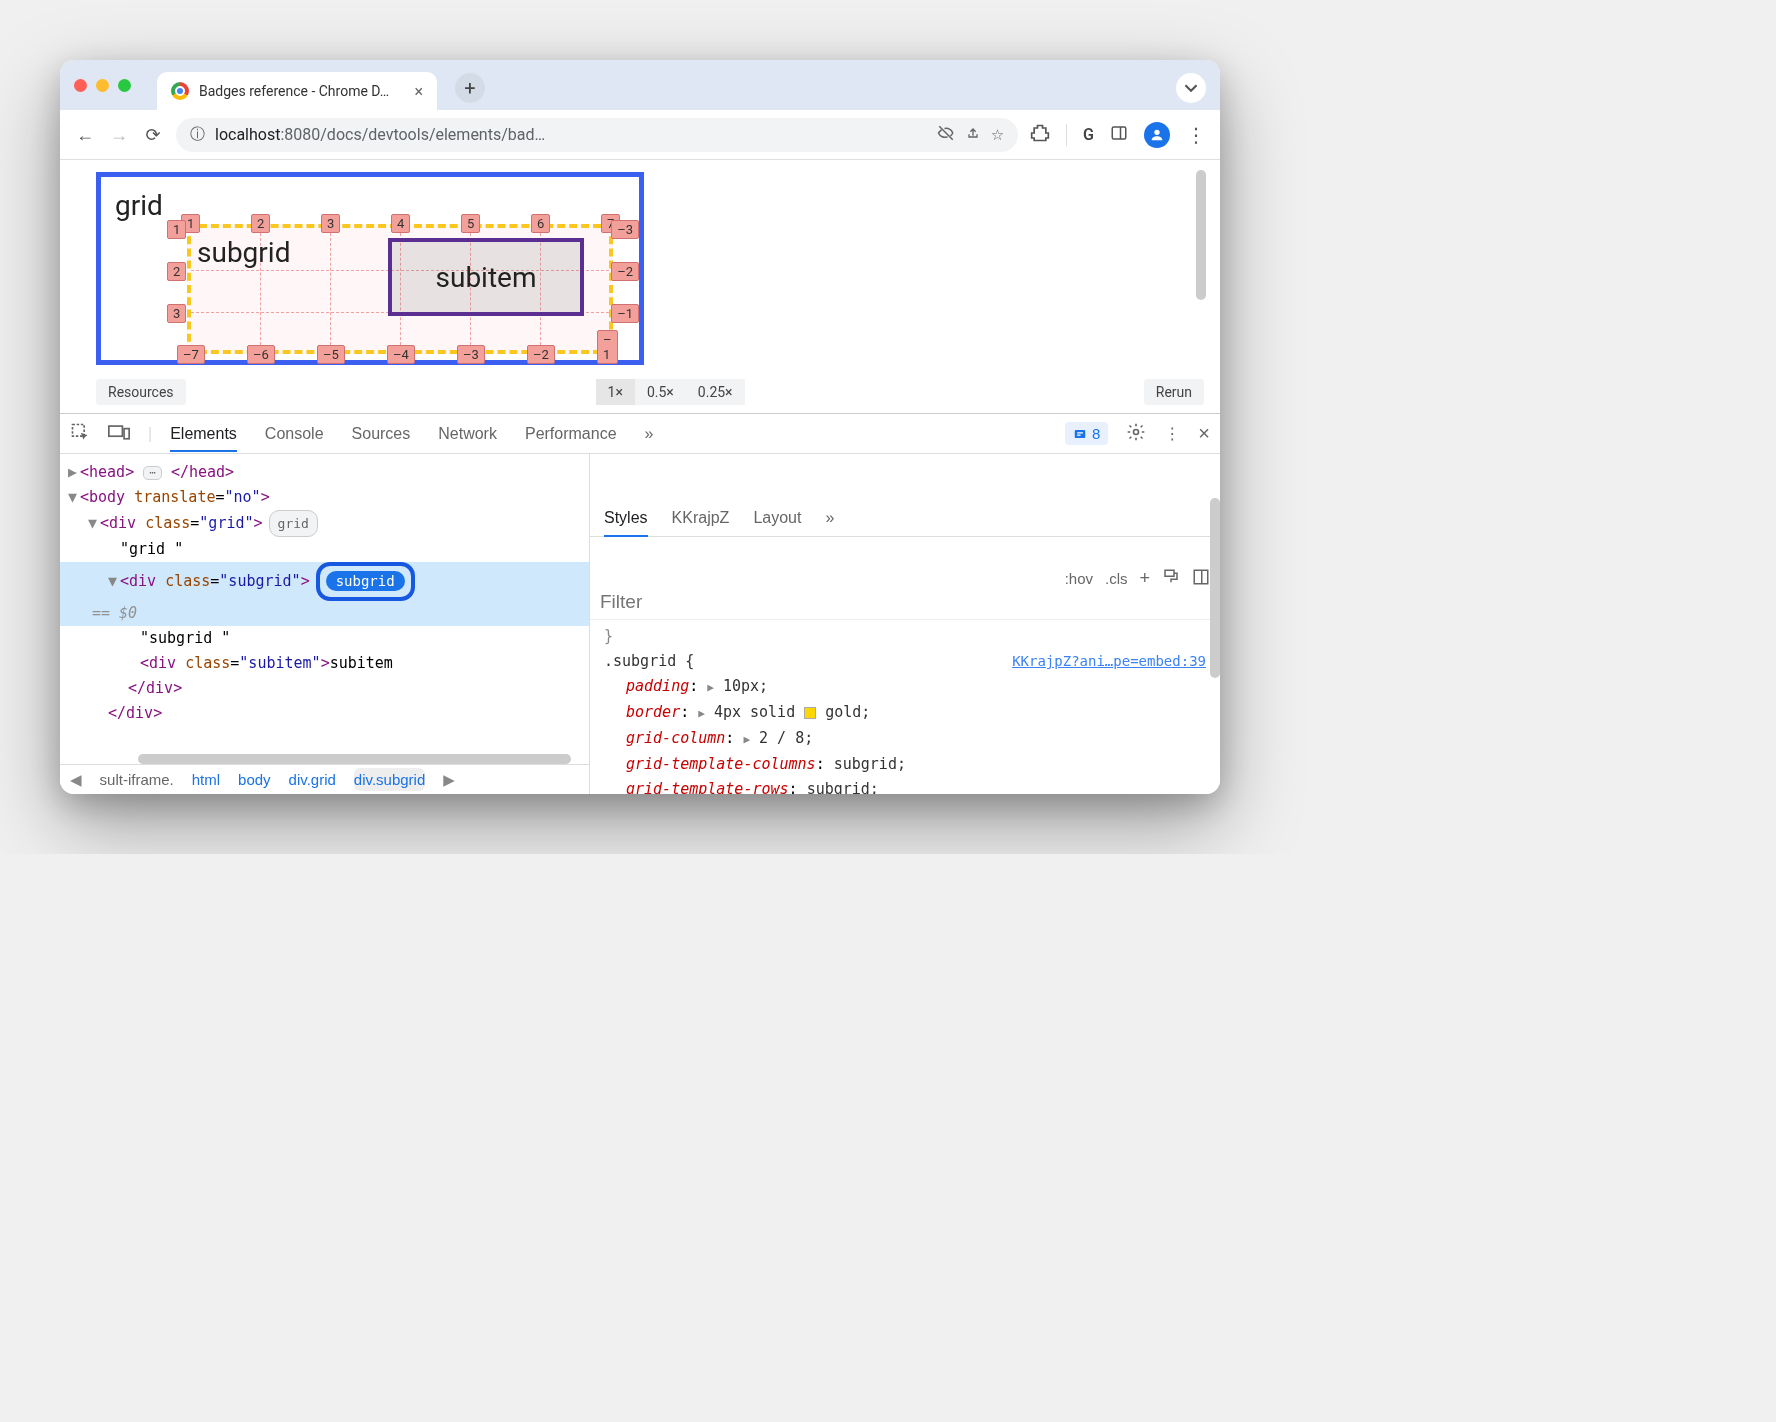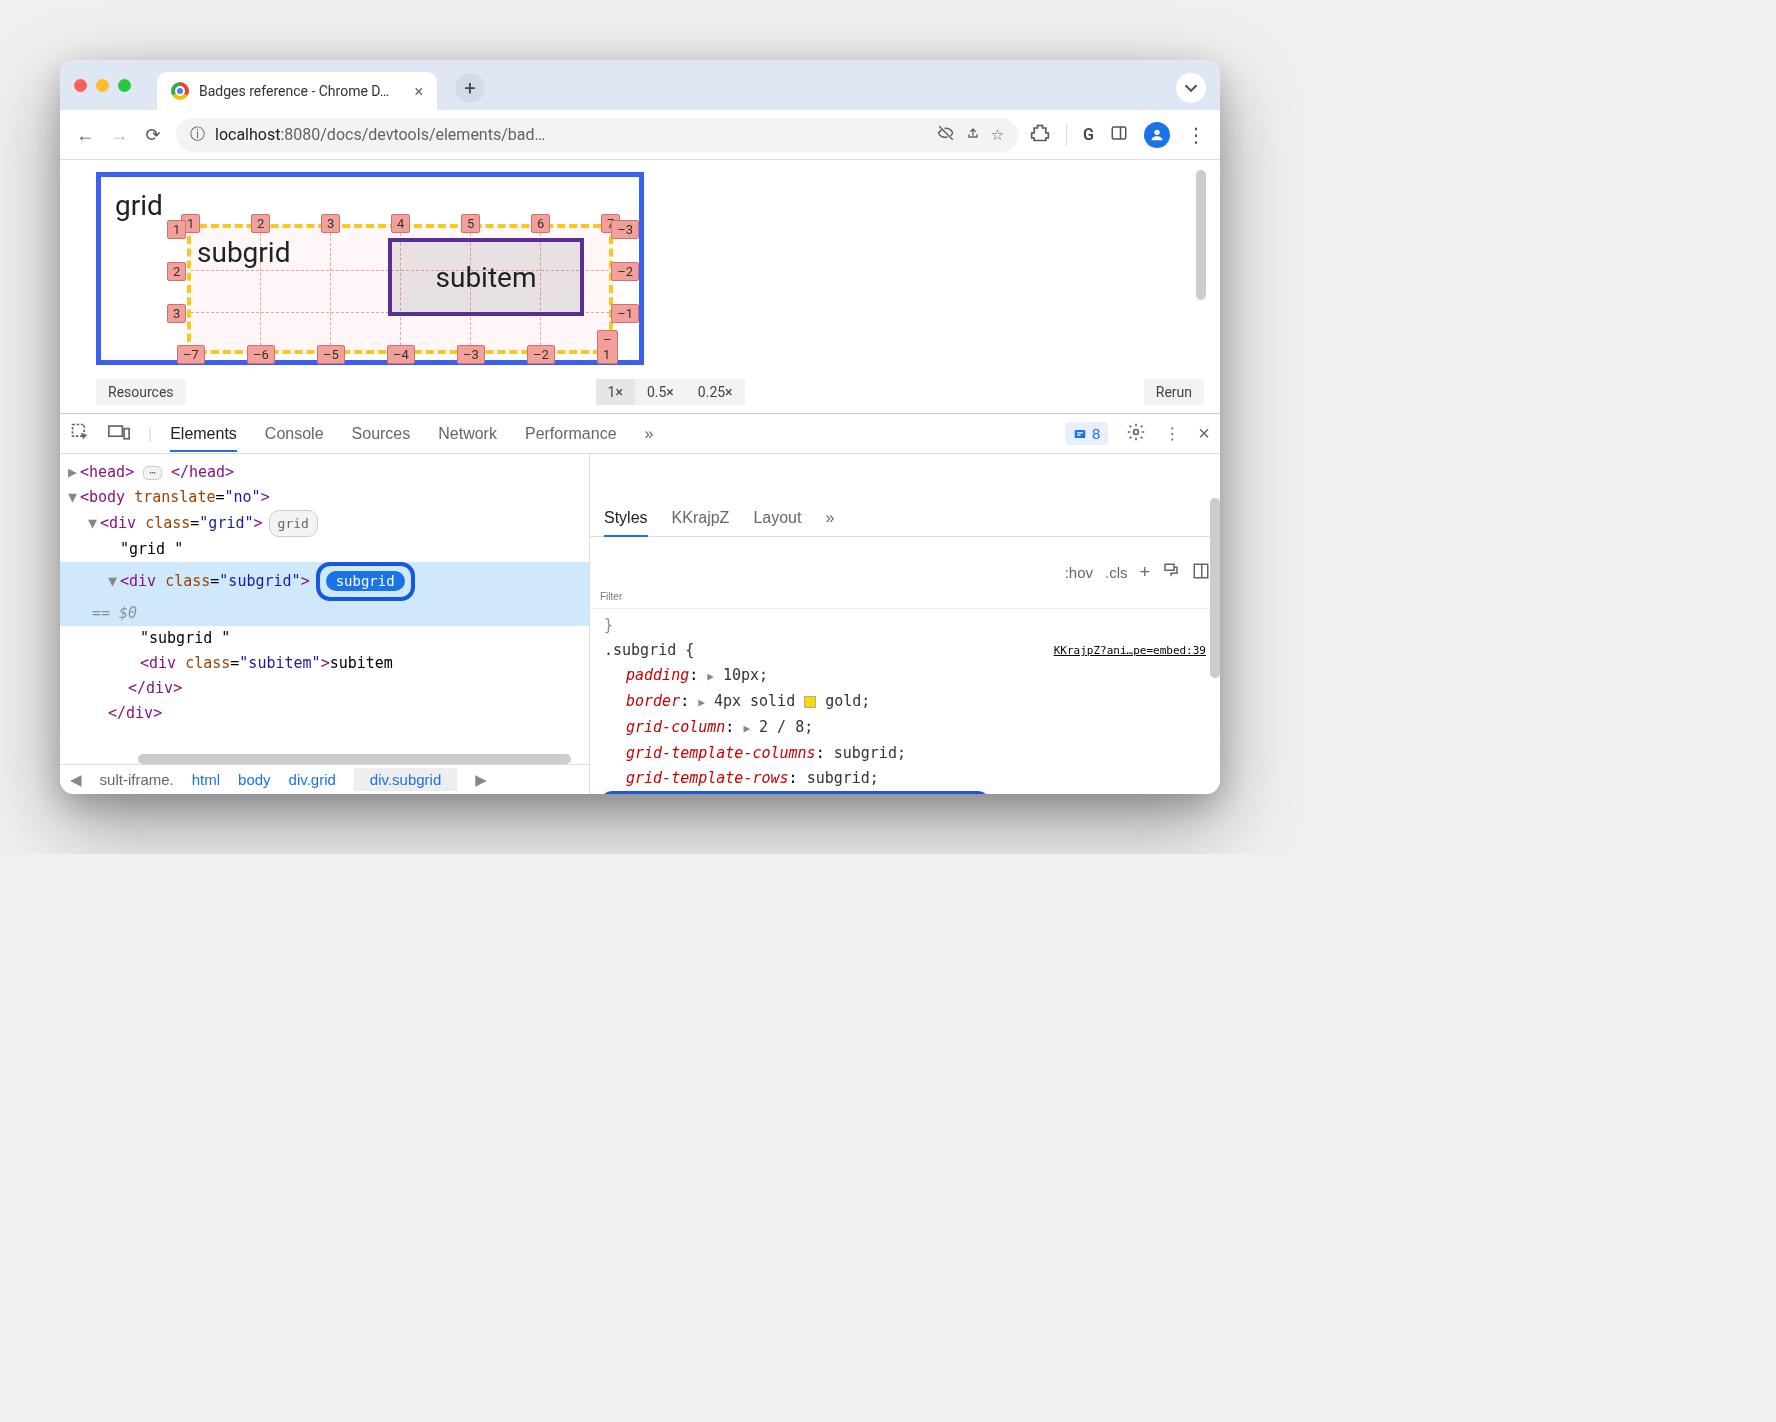--- a/index.html
+++ b/index.html
@@ -202,39 +202,39 @@
   font-size: 14px;
 }
 .dollar0 { color: #919191; font-style: italic; padding-left: 48px; background: #cfe8fc; margin-left: -24px; display:block; }
 .dom-scroll { position: absolute; bottom: 30px; left: 78px; right: 18px; height: 10px; background: #ccc; border-radius: 5px; }
 .breadcrumbs {
   position: absolute; bottom: 0; left: 0; right: 0; height: 30px;
   border-top: 1px solid #ddd; display: flex; align-items: center; gap: 18px;
   padding: 0 10px; font-size: 15px; color: #888;
 }
 .breadcrumbs .bc-item { color: #1a73e8; }
-.breadcrumbs .bc-active { background: #eee; padding: 3px 16px; color: #1a73e8; }
+.breadcrumbs .bc-active { background: #eee; padding: 3px 0; color: #1a73e8; border-radius: 6px; }
 .styles-panel { flex: 1; display: flex; flex-direction: column; }
 .styles-tabs {
   display: flex; gap: 24px; padding: 8px 14px 0 14px; font-size: 16px; color: #666;
   border-bottom: 1px solid #ddd;
   margin-top: 47px;
 }
 .styles-tab.active { color: #202124; border-bottom: 2px solid #1a73e8; padding-bottom: 8px; margin-bottom: -1px; }
 .styles-toolbar {
   display: flex; align-items: center; gap: 12px; padding: 6px 10px; border-bottom: 1px solid #eee;
   font-size: 15px; color: #666;
 }
-.filter-input { flex: 1; border: none; font-size: 10px; color: #888; background: transparent; margin-top: 48px; }
+.filter-input { flex: 1; border: none; font-size: 19px; color: #888; background: transparent; margin-top: 48px; }
 .styles-body {
   font-family: Menlo, Consolas, monospace; font-size: 15px;
   padding: 4px 14px; line-height: 25px; position: relative;
 }
 .rule-selector { color: #333; }
-.rule-source { float: right; color: #000000; text-decoration: underline; font-size: 11px; }
+.rule-source { float: right; color: #3b82f6; text-decoration: underline; font-size: 14px; }
 .prop { padding-left: 22px; }
 .prop-name { color: #c80000; font-style: italic; }
 .prop-value { color: #333; }
 .swatch { display: inline-block; width: 12px; height: 12px; background: gold; border: 1px solid #aaa; vertical-align: middle; }
 .tri { color: #888; font-size: 11px; }
 .grid-icon {
   display: inline-block; width: 14px; height: 12px; vertical-align: middle; margin-left: 4px;
   background:
     linear-gradient(#888,#888) 0 0/4px 4px no-repeat,
     linear-gradient(#888,#888) 5px 0/4px 4px no-repeat,

